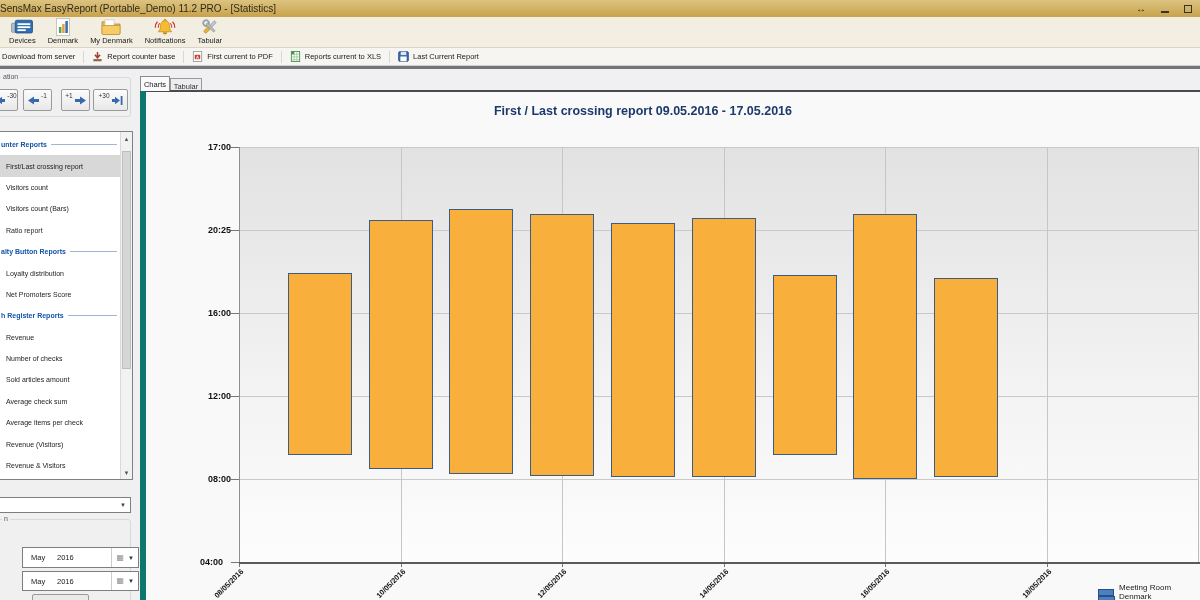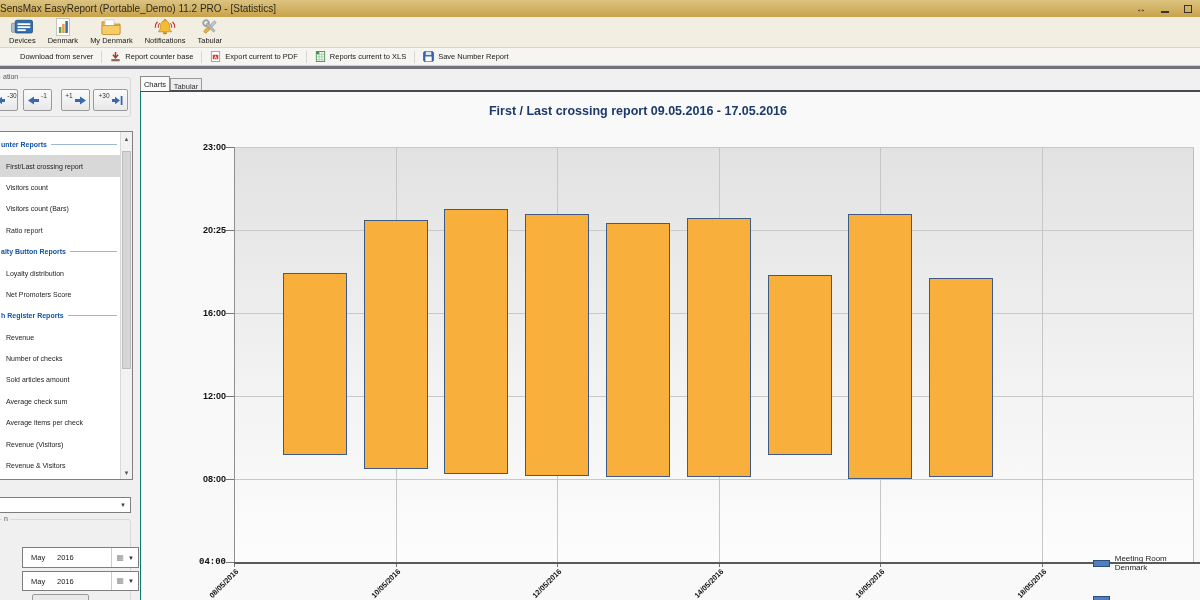--- a/index.html
+++ b/index.html
@@ -63,21 +63,21 @@
   .dr-cal{font-size:8px;color:#8a8a8a;line-height:1}
   .dr-arrow{font-size:6px;color:#333}
   .partialbtn{position:absolute;left:32px;top:594px;width:57px;height:12px;background:#e9e9e9;
     border:1px solid #9b9b9b;border-radius:2px 2px 0 0}
 
   
   .tab{position:absolute;font-size:7.5px;display:flex;align-items:center;justify-content:center;color:#222}
   .tab.active{left:140px;top:76px;width:30px;height:15px;background:#fafafa;border:1px solid #8a8a8a;border-bottom:none;z-index:3}
   .tab.inactive{left:170px;top:78px;width:32px;height:16px;background:#ededed;border:1px solid #9a9a9a;border-bottom:none;color:#333}
   .tabpage{position:absolute;left:140px;top:90px;width:1060px;height:510px;background:#f9f9f9;
-    border-top:2px solid #4a4a55;border-left:1px solid #0f766e;overflow:hidden}
+    border-top:2px solid #4a4a55;border-left:6px solid #0f766e;overflow:hidden}
   .chart-title{position:absolute;left:93px;top:12px;width:808px;text-align:center;
     font-size:12.5px;font-weight:bold;color:#1b3a6b}
 
   
   #chart-layer{position:absolute;left:0;top:0;width:100%;height:100%}
   .plot-bg{position:absolute;background:linear-gradient(#e2e2e2,#f2f2f2 55%,#fdfdfd);border-right:1px solid #bdbdbd}
   .hgrid{position:absolute;height:1px;background:#c9c9c9}
   .vgrid{position:absolute;width:1px;background:#c6c6c6}
   .yaxis{position:absolute;width:1px;background:#8f8f8f}
   .xaxis{position:absolute;height:2px;background:#5a5a5a}
@@ -153,57 +153,57 @@
         <g transform="rotate(-45 13 13)">
           <circle cx="13" cy="5" r="4" fill="none" stroke="#9aa1a8" stroke-width="2.6"></circle>
           <rect x="11.4" y="6" width="3.2" height="16" rx="1.4" fill="#b9bfc6" stroke="#878d94"></rect>
         </g>
       </svg>
       <span>Tabular</span>
     </div>
   </div>
 
   <div class="actionbar">
-    <div class="ab-item" style="padding-left:19px">
+    <div class="ab-item" style="padding-left:1px">
       <span>Download from server</span>
     </div>
     <div class="ab-sep"></div>
     <div class="ab-item">
       <svg viewBox="0 0 12 12" width="11">
         <path d="M6 1 v5 M3.2 4 L6 7.4 L8.8 4" stroke="#a23b2e" stroke-width="1.6" fill="none"></path>
         <rect x="1.5" y="8.8" width="9" height="2.4" fill="#8a6a4a"></rect>
       </svg>
       <span>Report counter base</span>
     </div>
     <div class="ab-sep"></div>
     <div class="ab-item">
       <svg viewBox="0 0 12 12" width="11">
         <rect x="1.5" y="0.5" width="9" height="11" fill="#fff" stroke="#a0a0a0"></rect>
         <rect x="3" y="4" width="6" height="5" rx="1" fill="#cc3b2f"></rect>
         <path d="M5 8.5 L6 5.2 L7 8.5" stroke="#fff" stroke-width="0.9" fill="none"></path>
       </svg>
-      <span>Export current to PDF</span>
+      <span>First current to PDF</span>
     </div>
     <div class="ab-sep"></div>
     <div class="ab-item">
       <svg viewBox="0 0 12 12" width="11">
         <rect x="1.5" y="0.5" width="9" height="11" fill="#fff" stroke="#4d8f4d"></rect>
         <path d="M1.5 3.5 h9 M1.5 6.5 h9 M1.5 9.5 h9 M4.5 0.5 v11 M7.5 0.5 v11" stroke="#7dbb7d" stroke-width="0.7"></path>
         <rect x="1.5" y="0.5" width="3" height="3" fill="#4d8f4d"></rect>
       </svg>
       <span>Reports current to XLS</span>
     </div>
     <div class="ab-sep"></div>
     <div class="ab-item">
       <svg viewBox="0 0 12 12" width="11">
         <rect x="0.8" y="0.8" width="10.4" height="10.4" rx="1" fill="#3b6cb5" stroke="#27487c"></rect>
         <rect x="3" y="0.8" width="6" height="3.6" fill="#dce6f2"></rect>
         <rect x="2.6" y="6" width="6.8" height="5.2" fill="#fff"></rect>
       </svg>
-      <span>Save Number Report</span>
+      <span>Last Current Report</span>
     </div>
   </div>
   <div class="darkstrip"></div>
 
   <div class="groupbox" style="left:-12px;top:77px;width:143px;height:40px"></div>
   <span class="gb-label" style="left:1px;top:73px">ation</span>
 
   <div class="navbtn" style="left:-7px;width:25px">
     <svg width="11" height="9" viewBox="0 0 11 9">
       <rect x="0.5" y="0" width="1.8" height="9" fill="#3a68ad"></rect>
@@ -324,36 +324,36 @@
   <div class="tab inactive">
       <span>Tabular</span>
     </div>
 
   <div class="tabpage">
     <div class="chart-title">First / Last crossing report 09.05.2016 - 17.05.2016</div>
     <div id="chart-layer">
         <div class="plot-bg" style="left: 93px; top: 55px; width: 960px; height: 415px;"></div>
         <div class="hgrid" style="left: 93px; top: 55px; width: 960px;"></div>
         <div class="ytick" style="left: 85px; top: 55px;"></div>
-        <div class="ylab" style="left: 40px; top: 49px;">23:00</div>
+        <div class="ylab" style="left: 40px; top: 49px;">17:00</div>
         <div class="hgrid" style="left: 93px; top: 138px; width: 960px;"></div>
         <div class="ytick" style="left: 85px; top: 138px;"></div>
         <div class="ylab" style="left: 40px; top: 132px;">20:25</div>
         <div class="hgrid" style="left: 93px; top: 221px; width: 960px;"></div>
         <div class="ytick" style="left: 85px; top: 221px;"></div>
         <div class="ylab" style="left: 40px; top: 215px;">16:00</div>
         <div class="hgrid" style="left: 93px; top: 304px; width: 960px;"></div>
         <div class="ytick" style="left: 85px; top: 304px;"></div>
         <div class="ylab" style="left: 40px; top: 298px;">12:00</div>
         <div class="hgrid" style="left: 93px; top: 387px; width: 960px;"></div>
         <div class="ytick" style="left: 85px; top: 387px;"></div>
         <div class="ylab" style="left: 40px; top: 381px;">08:00</div>
         <div class="hgrid" style="left: 93px; top: 470px; width: 960px;"></div>
         <div class="ytick" style="left: 85px; top: 470px;"></div>
-        <div class="ylab" style="left: 40px; top: 464px; font-family: Liberation Mono, monospace;">04:00</div>
+        <div class="ylab" style="left: 32px; top: 464px;">04:00</div>
         <div class="xtickm" style="left: 93px; top: 470px;"></div>
         <div class="xlab" style="left: -27px; top: 475px;">08/05/2016</div>
         <div class="vgrid" style="left: 254.6px; top: 55px; height: 415px;"></div>
         <div class="xtickm" style="left: 254.6px; top: 470px;"></div>
         <div class="xlab" style="left: 134.6px; top: 475px;">10/05/2016</div>
         <div class="vgrid" style="left: 416.2px; top: 55px; height: 415px;"></div>
         <div class="xtickm" style="left: 416.2px; top: 470px;"></div>
         <div class="xlab" style="left: 296.2px; top: 475px;">12/05/2016</div>
         <div class="vgrid" style="left: 577.8px; top: 55px; height: 415px;"></div>
         <div class="xtickm" style="left: 577.8px; top: 470px;"></div>
@@ -370,21 +370,21 @@
         <div class="bar" title="10/05/2016  08:30 - 20:30" style="left: 222.6px; top: 127.625px; width: 64px; height: 249px; background: rgb(248, 175, 60); border: 1.5px solid rgb(60, 92, 133);"></div>
         <div class="bar" title="11/05/2016  08:15 - 21:00" style="left: 303.4px; top: 117.25px; width: 64px; height: 264.562px; background: rgb(248, 175, 60); border: 1.5px solid rgb(60, 92, 133);"></div>
         <div class="bar" title="12/05/2016  08:10 - 20:45" style="left: 384.2px; top: 122.438px; width: 64px; height: 261.104px; background: rgb(248, 175, 60); border: 1.5px solid rgb(60, 92, 133);"></div>
         <div class="bar" title="13/05/2016  08:05 - 20:20" style="left: 465px; top: 131.083px; width: 64px; height: 254.187px; background: rgb(248, 175, 60); border: 1.5px solid rgb(60, 92, 133);"></div>
         <div class="bar" title="14/05/2016  08:05 - 20:35" style="left: 545.8px; top: 125.896px; width: 64px; height: 259.375px; background: rgb(248, 175, 60); border: 1.5px solid rgb(60, 92, 133);"></div>
         <div class="bar" title="15/05/2016  09:10 - 17:50" style="left: 626.6px; top: 182.958px; width: 64px; height: 179.833px; background: rgb(248, 175, 60); border: 1.5px solid rgb(60, 92, 133);"></div>
         <div class="bar" title="16/05/2016  08:00 - 20:45" style="left: 707.4px; top: 122.438px; width: 64px; height: 264.562px; background: rgb(248, 175, 60); border: 1.5px solid rgb(60, 92, 133);"></div>
         <div class="bar" title="17/05/2016  08:05 - 17:40" style="left: 788.2px; top: 186.417px; width: 64px; height: 198.854px; background: rgb(248, 175, 60); border: 1.5px solid rgb(60, 92, 133);"></div>
       </div>
 
-    <div class="legend-item" style="left:952px;top:462px">
+    <div class="legend-item" style="left:952px;top:491px">
       <span class="legend-swatch" style="background: rgb(77, 127, 196); border: 1px solid rgb(44, 78, 126);"></span>
       <span>Meeting Room Denmark</span>
     </div>
     <div class="legend-item" style="left:952px;top:504px">
       <span class="legend-swatch" style="background: rgb(77, 127, 196); border: 1px solid rgb(44, 78, 126);"></span>
       <span></span>
     </div>
   </div>
 
 </div>

